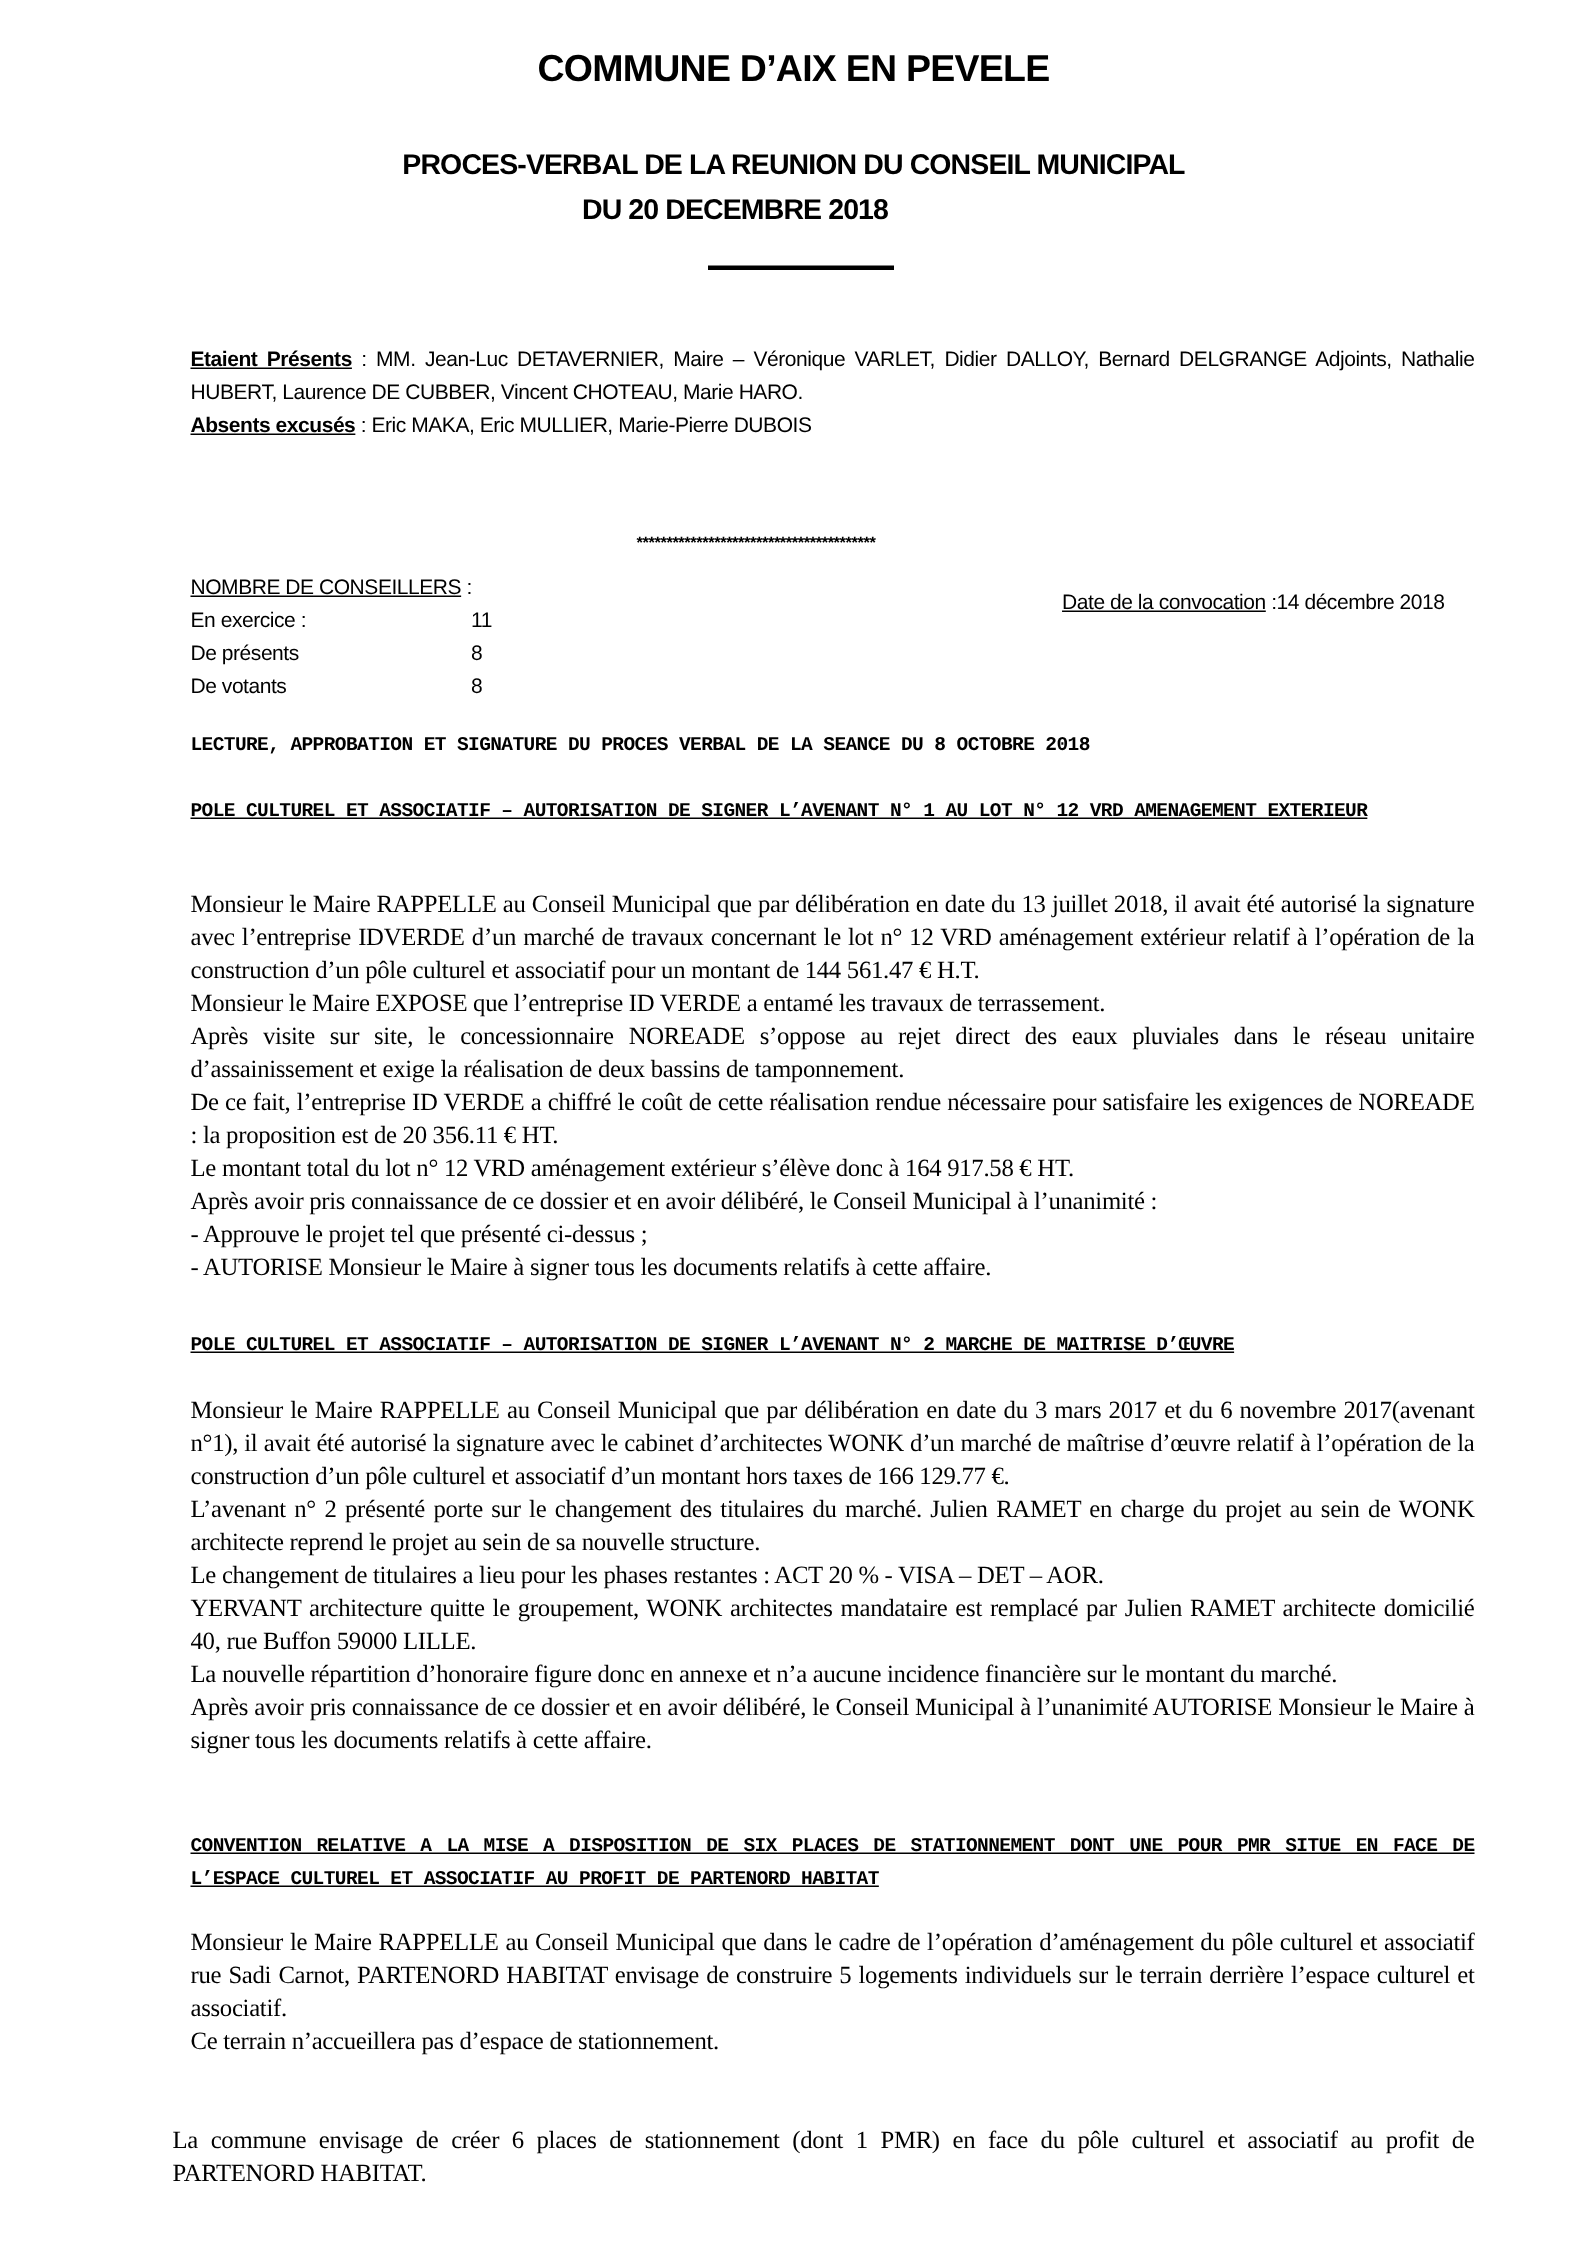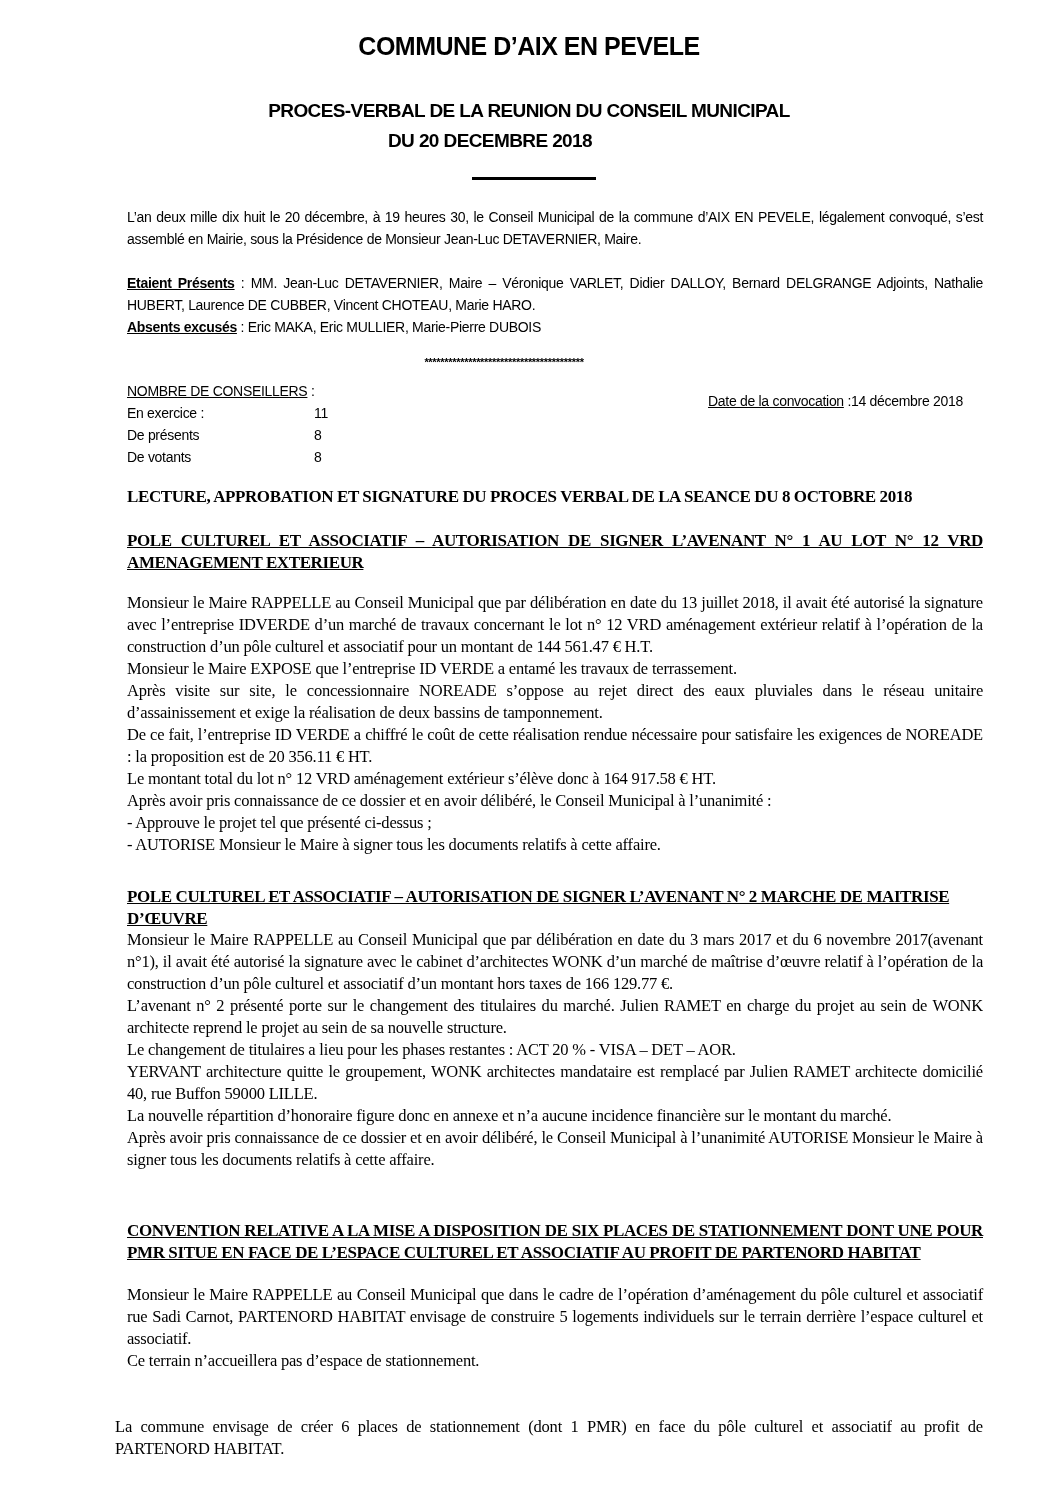--- a/index.html
+++ b/index.html
@@ -11,21 +11,21 @@
     font-family: "Liberation Sans", sans-serif; font-weight: bold; font-size: 19px; letter-spacing: -0.6px; line-height: 30px; }
   .title2 .l2 { display: block; padding-right: 78px; }
   .rule { position: absolute; top: 177px; left: 472px; width: 124px; height: 3px; background: #000; }
   .sans { font-family: "Liberation Sans", sans-serif; font-size: 14px; letter-spacing: -0.3px; text-align: center; }
   .serif { font-family: "Liberation Serif", serif; font-size: 16.5px; letter-spacing: -0.2px; }
   .block { position: absolute; left: 127px; width: 856px; }
   .just { text-align: justify; text-align-last: left; }
   .p { margin: 0; line-height: 22px; }
   .u { text-decoration: underline; }
   .b { font-weight: bold; }
-  .h { font-family: Liberation Serif, serif; font-weight: bold; font-size: 17px; letter-spacing: -0.4px; line-height: 22px; margin: 0; }
+  .h { font-family: Liberation Mono, monospace; font-weight: bold; font-size: 13px; letter-spacing: -0.4px; line-height: 22px; margin: 0; }
   .stars { position: absolute; top: 356px; left: 0; width: 1058px; text-align: center;
     font-family: "Liberation Sans", sans-serif; font-size: 11px; font-weight: bold; letter-spacing: -0.3px; padding-right: 50px; box-sizing: border-box; }
   .counts { position: absolute; top: 380px; left: 127px; width: 856px; }
   .counts .row { position: relative; height: 22px; line-height: 22px; }
   .counts .lbl { position: absolute; left: 0; }
   .counts .val { position: absolute; left: 187px; }
   .counts .date { position: absolute; right: 20px; top: 0; margin-top: 10px; }
   .gap { height: 22px; }
 </style>
 </head>
@@ -34,21 +34,20 @@
 <div class="page">
 
   <div class="title1">COMMUNE  D’AIX EN PEVELE</div>
   <div class="title2">
     <span style="display:block">PROCES-VERBAL DE LA REUNION DU CONSEIL MUNICIPAL</span>
     <span class="l2">DU 20 DECEMBRE 2018</span>
   </div>
   <div class="rule"></div>
 
   <div class="block sans just" style="top:206px;">
-    <p class="p">L’an deux mille dix huit le 20 décembre, à 19 heures 30, le Conseil Municipal de la commune d’AIX EN PEVELE, légalement convoqué, s’est assemblé en Mairie, sous la Présidence de Monsieur Jean-Luc DETAVERNIER, Maire.</p>
     <div class="gap"></div>
     <p class="p"><span class="u b">Etaient Présents</span><span> : MM. Jean-Luc DETAVERNIER, Maire – Véronique VARLET, Didier DALLOY, Bernard DELGRANGE Adjoints, Nathalie HUBERT, Laurence DE CUBBER, Vincent CHOTEAU, Marie HARO.</span></p>
     <p class="p"><span class="u b">Absents excusés</span><span> : Eric MAKA, Eric MULLIER, Marie-Pierre DUBOIS</span></p>
   </div>
 
   <div class="stars">****************************************</div>
 
   <div class="counts sans">
     <div class="row">
       <span class="lbl"><span class="u">NOMBRE DE CONSEILLERS</span><span> :</span></span>

